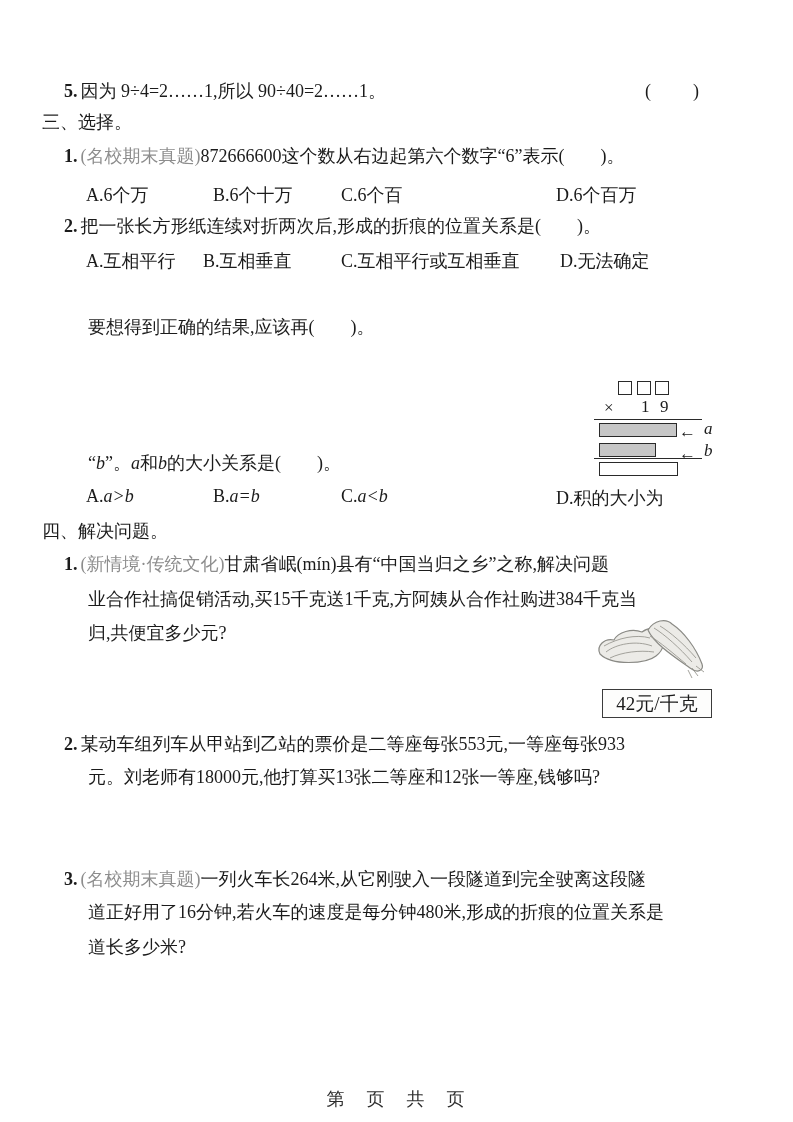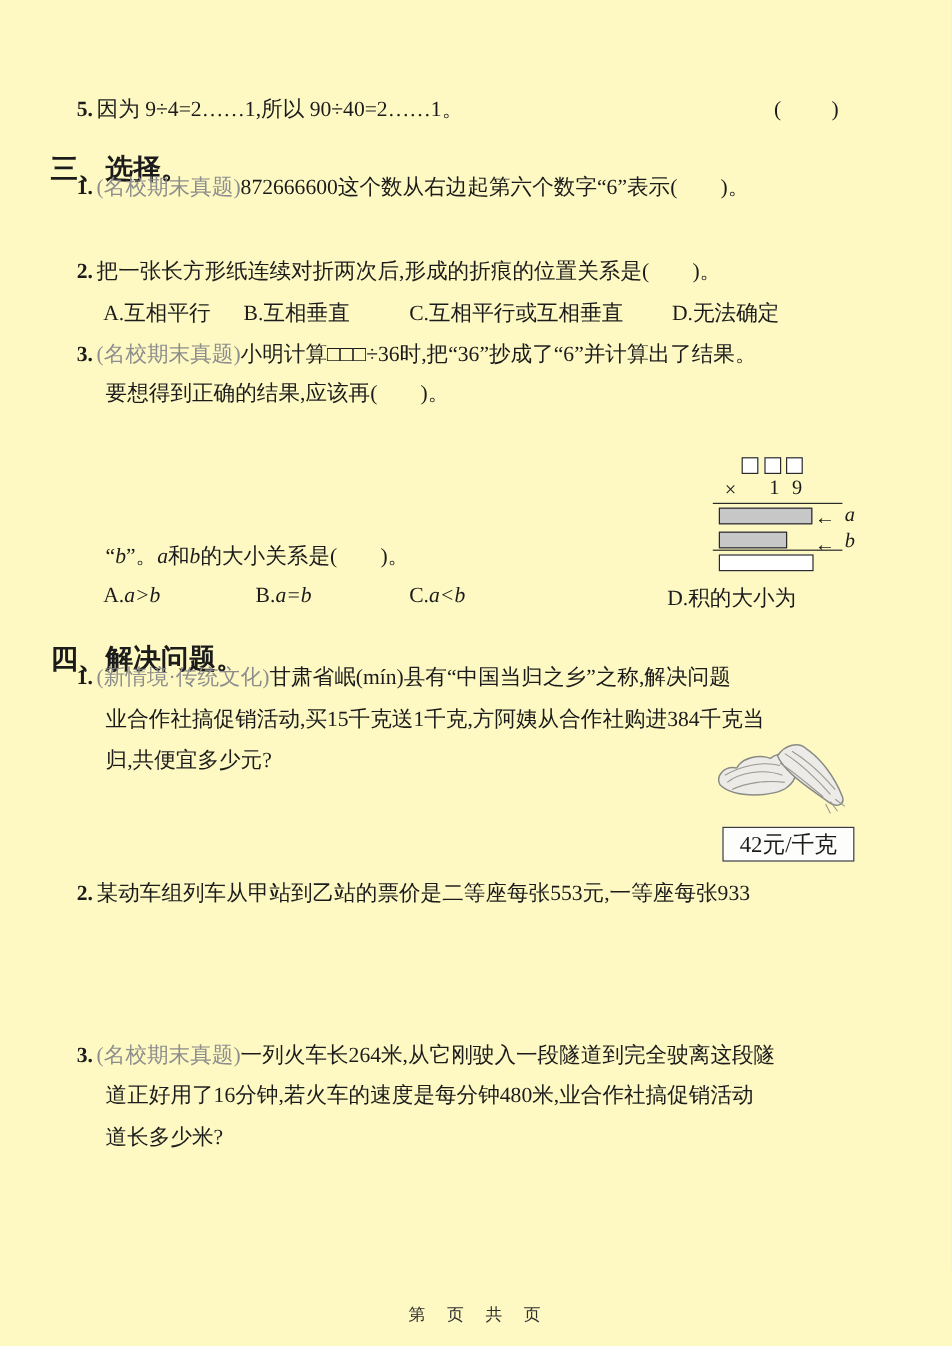--- a/index.html
+++ b/index.html
@@ -1,24 +1,24 @@
 <!DOCTYPE html>
 <html><head>
 <meta charset="utf-8">
 <style>
   html,body{margin:0;padding:0;background:#e9e9e7;}
   .page{
     position:relative;width:793px;height:1122px;margin:0 auto;
-    background:#fef9c3;overflow:hidden;
+    background:#ffffff;overflow:hidden;
     font-family:"Liberation Serif","DejaVu Serif",serif;color:#1b1b1b;
   }
   .line{position:absolute;font-size:18px;line-height:22px;white-space:nowrap;}
   .num{font-weight:bold;margin-right:3px;}
   .tag{color:#8d8d8d;}
-  .sec-title{font-family:"Liberation Sans","DejaVu Sans",sans-serif;font-weight:bold;font-size:23px;margin-top:18px;}
+  .sec-title{font-family:"Liberation Sans","DejaVu Sans",sans-serif;font-weight:normal;font-size:18px;}
   .optrow{position:absolute;left:0;top:0;width:100%;height:24px;}
   .opt{position:absolute;top:0;font-size:18px;white-space:nowrap;}
   .var{font-style:italic;font-family:"Liberation Serif","DejaVu Serif",serif;}
   .bracket{letter-spacing:2px;}
   
   .diagram{position:absolute;left:592px;top:376px;width:132px;height:106px;}
   .dg-sq{position:absolute;top:5px;width:12px;height:12px;border:1.5px solid #2a2a2a;background:#fff;}
   .dg-ch{position:absolute;font-size:17px;line-height:17px;}
   .dg-line{position:absolute;height:0;border-top:1.6px solid #2a2a2a;}
   .dg-bar{position:absolute;height:12px;border:1px solid #2a2a2a;}
@@ -27,51 +27,54 @@
   .dg-arrow{position:absolute;font-size:17px;line-height:12px;color:#1b1b1b;}
   .dg-var{position:absolute;font-size:17px;line-height:17px;font-style:italic;}
   
   .herb{position:absolute;left:592px;top:612px;width:128px;height:78px;}
   .price-box{
     position:absolute;left:602px;top:689px;width:108px;height:27px;
     border:1px solid #3b3b3b;display:flex;align-items:center;justify-content:center;
     font-size:19px;background:#fdfdfc;
   }
   .footer{position:absolute;left:0;top:1087px;width:100%;text-align:center;
-    font-size:14px;letter-spacing:2px;color:#2e2e2e;}
+    font-size:18px;letter-spacing:2px;color:#2e2e2e;}
 </style>
 </head>
 <body>
 
 <div class="page">
 
   <div class="line" style="left:64px;top:80px">
     <span class="num">5.</span><span>因为 9÷4=2……1,所以 90÷40=2……1。</span>
   </div>
   <div class="line bracket" style="left:645px;top:80px">(　　)</div>
 
   <div class="line sec-title" style="left:42px;top:111px">三、选择。</div>
 
   <div class="line" style="left:64px;top:145px">
     <span class="num">1.</span><span class="tag">(名校期末真题)</span><span>872666600这个数从右边起第六个数字“6”表示(　　)。</span>
   </div>
+  <div class="optrow" style="top:183px">
+    <span class="opt" style="left:86px">A.6个万</span>
+    <span class="opt" style="left:213px">B.6个十万</span>
+    <span class="opt" style="left:341px">C.6个百</span>
+    <span class="opt" style="left:556px">D.6个百万</span>
+  </div>
 
   <div class="line" style="left:64px;top:215px">
     <span class="num">2.</span><span>把一张长方形纸连续对折两次后,形成的折痕的位置关系是(　　)。</span>
   </div>
   <div class="optrow" style="top:249px">
     <span class="opt" style="left:86px">A.互相平行</span>
     <span class="opt" style="left:203px">B.互相垂直</span>
     <span class="opt" style="left:341px">C.互相平行或互相垂直</span>
     <span class="opt" style="left:560px">D.无法确定</span>
   </div>
 
-  <div class="line" style="left:64px;top:284px">
-    <span class="num">3.</span><span class="tag">(名校期末真题)</span><span>小明计算□□□÷36时,把“36”抄成了“6”并计算出了结果。</span>
-  </div>
   <div class="line" style="left:88px;top:316px">要想得到正确的结果,应该再(　　)。</div>
 
   <div class="line" style="left:88px;top:452px">
     <span>“</span><span class="var">b</span><span>”。</span><span class="var">a</span><span>和</span><span class="var">b</span><span>的大小关系是(　　)。</span>
   </div>
   <div class="optrow" style="top:486px">
     <span class="opt" style="left:86px"><span>A.</span><span class="var">a&gt;b</span></span>
     <span class="opt" style="left:213px"><span>B.</span><span class="var">a=b</span></span>
     <span class="opt" style="left:341px"><span>C.</span><span class="var">a&lt;b</span></span>
     <span class="opt" style="left:556px"><span>D.</span><span>积的大小为</span></span>
@@ -118,22 +121,23 @@
       <path d="M104 54 l8 6 M100 56 l6 8 M96 58 l4 8"></path>
     </g>
   </svg>
   <div class="price-box">
     <span>42元/千克</span>
   </div>
 
   <div class="line" style="left:64px;top:733px">
     <span class="num">2.</span><span>某动车组列车从甲站到乙站的票价是二等座每张553元,一等座每张933</span>
   </div>
+  <div class="line" style="left:88px;top:766px">元。刘老师有18000元,他打算买13张二等座和12张一等座,钱够吗?</div>
 
   <div class="line" style="left:64px;top:868px">
     <span class="num">3.</span><span class="tag">(名校期末真题)</span><span>一列火车长264米,从它刚驶入一段隧道到完全驶离这段隧</span>
   </div>
-  <div class="line" style="left:88px;top:901px">道正好用了16分钟,若火车的速度是每分钟480米,业合作社搞促销活动</div>
+  <div class="line" style="left:88px;top:901px">道正好用了16分钟,若火车的速度是每分钟480米,形成的折痕的位置关系是</div>
   <div class="line" style="left:88px;top:936px">道长多少米?</div>
 
   <div class="footer">第　页　共　页</div>
 
 </div>
 
 </body></html>

